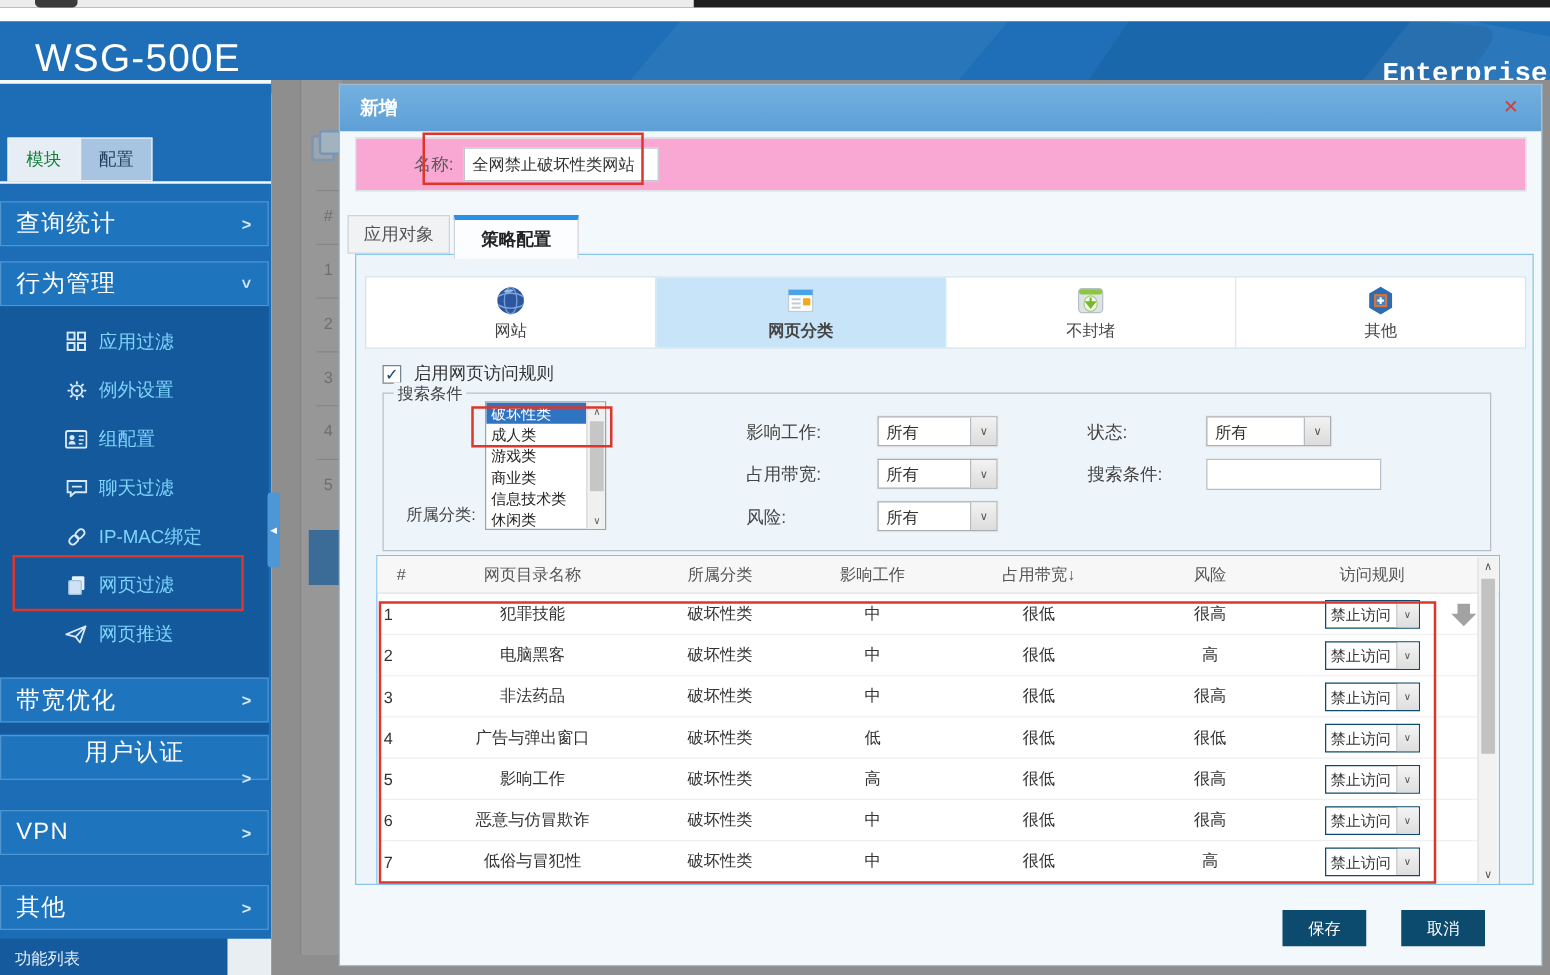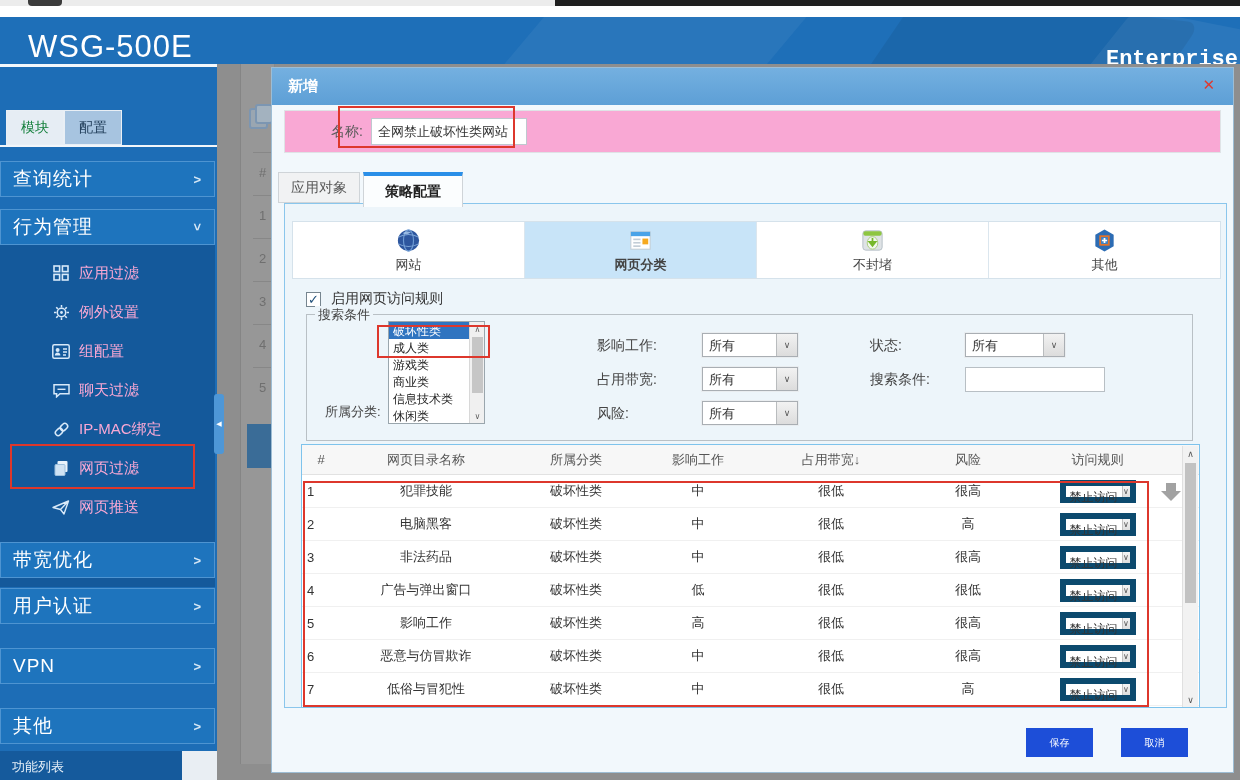--- a/index.html
+++ b/index.html
@@ -23,21 +23,21 @@
   
   .sidebar { position:absolute; left:0; top:64px; width:217px; height:716px; background:#1d6db6; border-top:3px solid #f4f8fb; }
   .side-tabs { position:absolute; left:6px; top:43px; height:35px; display:flex; }
   .side-tab { height:35px; padding:0 14px; display:flex; align-items:center; justify-content:center; font-size:14px; color:#23405c; background:#a7c4e0; border:1px solid #e9eff5; min-width:58px; }
   .side-tab.active { background:#e6edf4; color:#15803d; }
   .tabs-underline { position:absolute; left:0; top:78px; width:217px; height:2px; background:#f2f6fa; }
   .side-section { position:absolute; left:0; width:215px; height:36px; background:#1e74bd; border:1px solid #4e94d1; display:flex; align-items:center; color:#fff; font-size:19px; padding:0 12px; letter-spacing:1px; }
   .side-section .arrow { margin-left:auto; font-size:13px; color:#d7e8f6; font-weight:bold; }
   .arrow-down { display:inline-block; transform:rotate(90deg); }
   .submenu { position:absolute; left:0; top:178px; width:215px; height:342px; background:#14599b; }
-  .submenu-item { position:absolute; left:0; width:215px; height:30px; display:flex; align-items:center; color:#f9a8d4; font-size:15px; }
+  .submenu-item { position:absolute; left:0; width:215px; height:30px; display:flex; align-items:center; color:#7dd3fc; font-size:15px; }
   .submenu-item .ic { width:18px; height:18px; margin-left:52px; margin-right:9px; display:flex; align-items:center; justify-content:center; }
   .side-footer { position:absolute; left:0; top:684px; width:182px; height:32px; background:#155a9c; display:flex; align-items:center; color:#e7f0f8; font-size:13px; padding-left:12px; }
   .side-strip { position:absolute; left:182px; top:684px; width:35px; height:32px; background:#e9eef3; }
 
   
   .backdrop { position:absolute; left:217px; top:64px; width:1023px; height:716px; background:#8e8e8e; }
   .bk-col { position:absolute; left:23px; top:0; width:35px; height:700px; background:#979797; border-left:1px solid #858585; border-right:1px solid #8a8a8a; }
   .bk-icon { position:absolute; left:8px; top:44px; width:19px; height:21px; border:2px solid #7c96b2; border-radius:3px; background:#9aa6b1; }
   .bk-icon:after { content:""; position:absolute; left:4px; top:-6px; width:14px; height:16px; border:2px solid #7c96b2; border-radius:3px; background:#a3b2bf; }
   .bk-cell { position:absolute; left:12px; width:23px; height:40px; border-top:1px solid #878787; color:#6f6f6f; font-size:13px; display:flex; align-items:center; padding-left:6px; }
@@ -94,33 +94,33 @@
   .rule-table { position:absolute; left:16px; top:240px; width:899px; height:264px; background:#fff; border:1px solid #7ec3ec; }
   .tbl-head { display:flex; height:30px; background:#f7f7f7; border-bottom:1px solid #e2e2e2; align-items:center; font-size:13px; color:#555; }
   .tbl-row { display:flex; height:33px; align-items:center; font-size:13px; color:#333; border-bottom:1px solid #f0f0f0; }
   .c-num { width:38px; padding-left:5px; }
   .c-name { width:172px; text-align:center; }
   .c-cat { width:128px; text-align:center; }
   .c-imp { width:116px; text-align:center; }
   .c-bw { width:150px; text-align:center; }
   .c-risk { width:124px; text-align:center; }
   .c-rule { width:135px; display:flex; justify-content:center; }
-  .row-sel { position:relative; display:flex; height:23px; border:6px solid #0c4a6e; background:#fff; width:76px; }
+  .row-sel { position:relative; display:flex; height:23px; border:1px solid #0c4a6e; background:#fff; width:76px; }
   .row-sel .val { font-size:12px; color:#333; padding:3px 4px; flex:1; white-space:nowrap; }
   .row-sel .btn { width:18px; background:linear-gradient(#f4f4f4,#dedede); border-left:1px solid #c2c2c2; color:#555; font-size:8px; display:flex; align-items:center; justify-content:center; }
   .tbl-scroll { position:absolute; right:1px; top:1px; width:16px; height:261px; background:#f2f2f2; border-left:1px solid #e0e0e0; }
   .tbl-scroll .up, .tbl-scroll .dn { position:absolute; left:0; width:15px; height:15px; color:#555; font-size:9px; display:flex; align-items:center; justify-content:center; }
   .tbl-scroll .up { top:0; } .tbl-scroll .dn { bottom:0; }
   .tbl-scroll .thumb { position:absolute; left:2px; top:17px; width:11px; height:140px; background:#c2c2c2; }
   .big-down-arrow { position:absolute; right:28px; top:41px; width:0; height:0; }
   .big-down-arrow .stem { position:absolute; left:-5px; top:-3px; width:10px; height:9px; background:#a2a2a2; }
   .big-down-arrow .tri { position:absolute; left:-10px; top:5px; width:0; height:0; border-left:10px solid transparent; border-right:10px solid transparent; border-top:10px solid #a2a2a2; }
 
   
-  .btn-primary { position:absolute; width:67px; height:29px; background:#1d4ed8; color:#fff; font-size:10px; border:none; display:flex; align-items:center; justify-content:center; cursor:pointer; font-family:inherit; }
+  .btn-primary { position:absolute; width:67px; height:29px; background:#0c4a6e; color:#fff; font-size:13px; border:none; display:flex; align-items:center; justify-content:center; cursor:pointer; font-family:inherit; }
   .btn-save { left:754px; top:660px; }
   .btn-cancel { left:849px; top:660px; }
 
   
   .anno { position:absolute; border:2px solid #dd372c; z-index:40; pointer-events:none; }
   .anno-name { left:338px; top:106px; width:177px; height:42px; }
   .anno-list { left:377px; top:325px; width:113px; height:33px; }
   .anno-side { left:10px; top:444px; width:185px; height:45px; }
   .anno-rows { left:303px; top:481px; width:846px; height:226px; }
 
@@ -233,21 +233,21 @@
             </svg>
           </span>
         <span>网页推送</span>
       </div>
     </div>
 
     <div class="side-section" style="top:475px;">
       <span>带宽优化</span>
       <span class="arrow">&gt;</span>
     </div>
-    <div class="side-section" style="top:521px;">
+    <div class="side-section" style="top:521px;flex-direction:column;">
       <span>用户认证</span>
       <span class="arrow">&gt;</span>
     </div>
     <div class="side-section" style="top:581px;">
       <span>VPN</span>
       <span class="arrow">&gt;</span>
     </div>
     <div class="side-section" style="top:641px;">
       <span>其他</span>
       <span class="arrow">&gt;</span>

